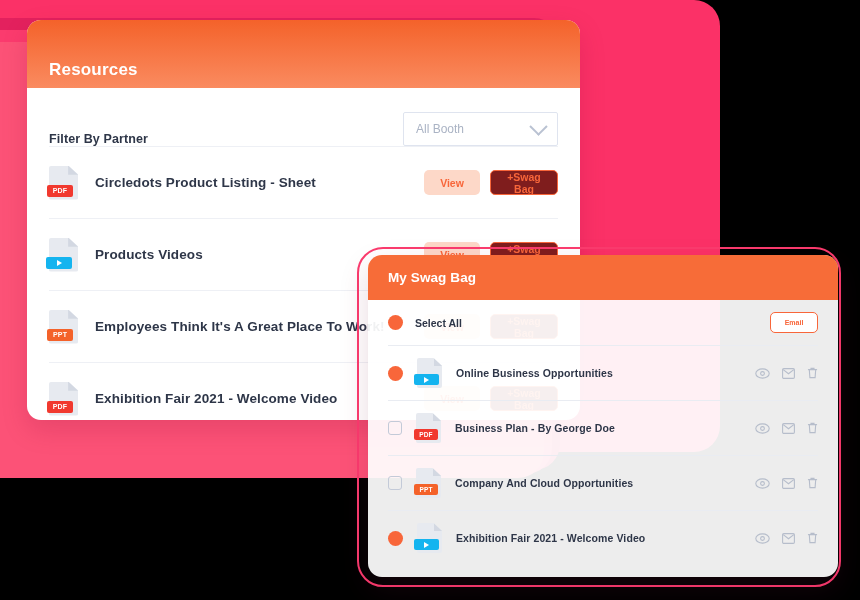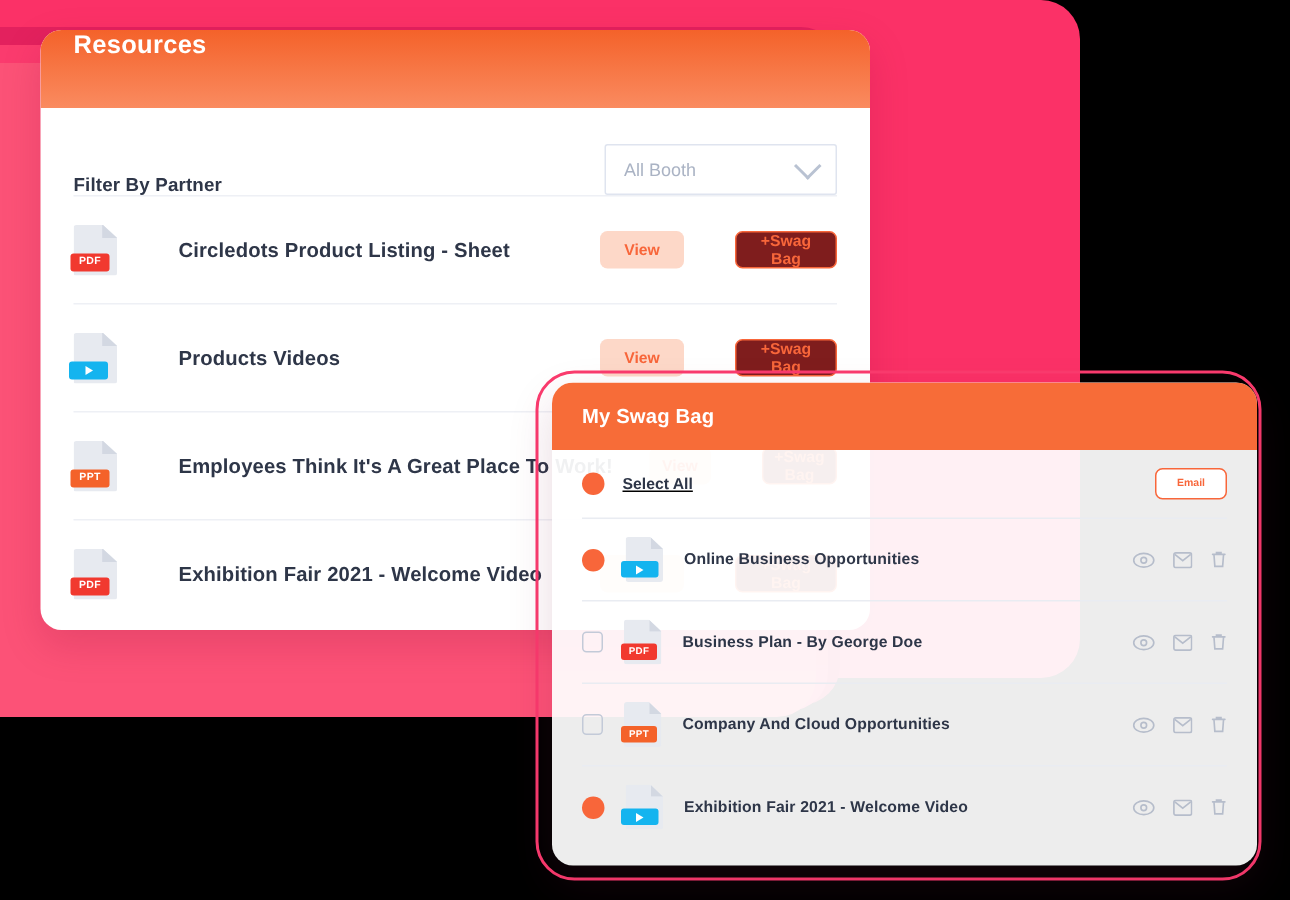--- a/index.html
+++ b/index.html
@@ -31,21 +31,21 @@
   
   .res-card{
     position:absolute;left:27px;top:20px;width:553px;height:400px;
     background:#ffffff;border-radius:14px;overflow:hidden;
     box-shadow:0 10px 26px rgba(140,10,50,.18);
   }
   .res-head{
     height:52px;
     background:linear-gradient(180deg,#f4622a 0%,#f87murky 0%,#fa8b60 100%);
     background:linear-gradient(180deg,#f4622a 0%,#fa8b60 100%);
-    display:flex;align-items:flex-start;padding:0 22px;
+    display:flex;align-items:flex-end;padding:8px 22px;
   }
   .res-title{color:#fff;font-size:17px;font-weight:bold;letter-spacing:.2px;}
 
   .filter-row{
     height:58px;display:flex;align-items:flex-end;padding:0 22px;
     justify-content:space-between;
   }
   .filter-label{font-size:12.5px;font-weight:bold;color:#2e3648;letter-spacing:.1px;}
   .select-box{
     width:155px;height:34px;border:1px solid #dfe4ef;border-radius:2px;
@@ -53,21 +53,20 @@
     padding:0 12px;background:#fff;box-sizing:border-box;
   }
   .select-val{font-size:12px;color:#aab3c4;}
   .chev{width:11px;height:11px;border-right:2px solid #b9c2d2;border-bottom:2px solid #b9c2d2;
     transform:rotate(45deg) translate(-2px,-2px);}
 
   .res-list{padding:0 22px;}
   .res-row{
     height:71px;display:flex;align-items:center;border-top:1px solid #eef0f5;
     position:relative;
-    gap:24px;
   }
   .res-row:first-child{border-top:1px solid #eef0f5;}
   .res-name{
     font-size:13.5px;font-weight:bold;color:#2e3648;margin-left:17px;flex:1;
     letter-spacing:.1px;white-space:nowrap;
   }
   .btn-view{
     width:56px;height:25px;border-radius:5px;background:#fdd8c8;color:#f8663a;
     font-size:10.5px;font-weight:bold;display:flex;align-items:center;justify-content:center;
     border:none;cursor:pointer;font-family:inherit;
@@ -115,21 +114,21 @@
     box-shadow:0 12px 30px rgba(120,20,60,.16);
   }
   .swag-head{
     height:37px;background:#f76c38;display:flex;align-items:center;padding:4px 20px;
   }
   .swag-title{color:#fff;font-size:13.5px;font-weight:bold;letter-spacing:.1px;}
 
   .swag-top{
     height:45px;display:flex;align-items:center;padding:0 20px;justify-content:space-between;
   }
-  .selall{display:flex;align-items:center;text-decoration:underline;}
+  .selall{display:flex;align-items:center;}
   .dot{
     width:15px;height:15px;border-radius:50%;background:#f8663a;flex:none;
   }
   .sq{
     width:14px;height:14px;border-radius:3px;border:1.4px solid #c3cad8;
     background:transparent;flex:none;box-sizing:border-box;
   }
   .selall-label{font-size:10.5px;font-weight:bold;color:#2e3648;margin-left:12px;}
   .btn-email{
     width:48px;height:21px;border-radius:5px;background:#fff;border:1.3px solid #f8663a;

